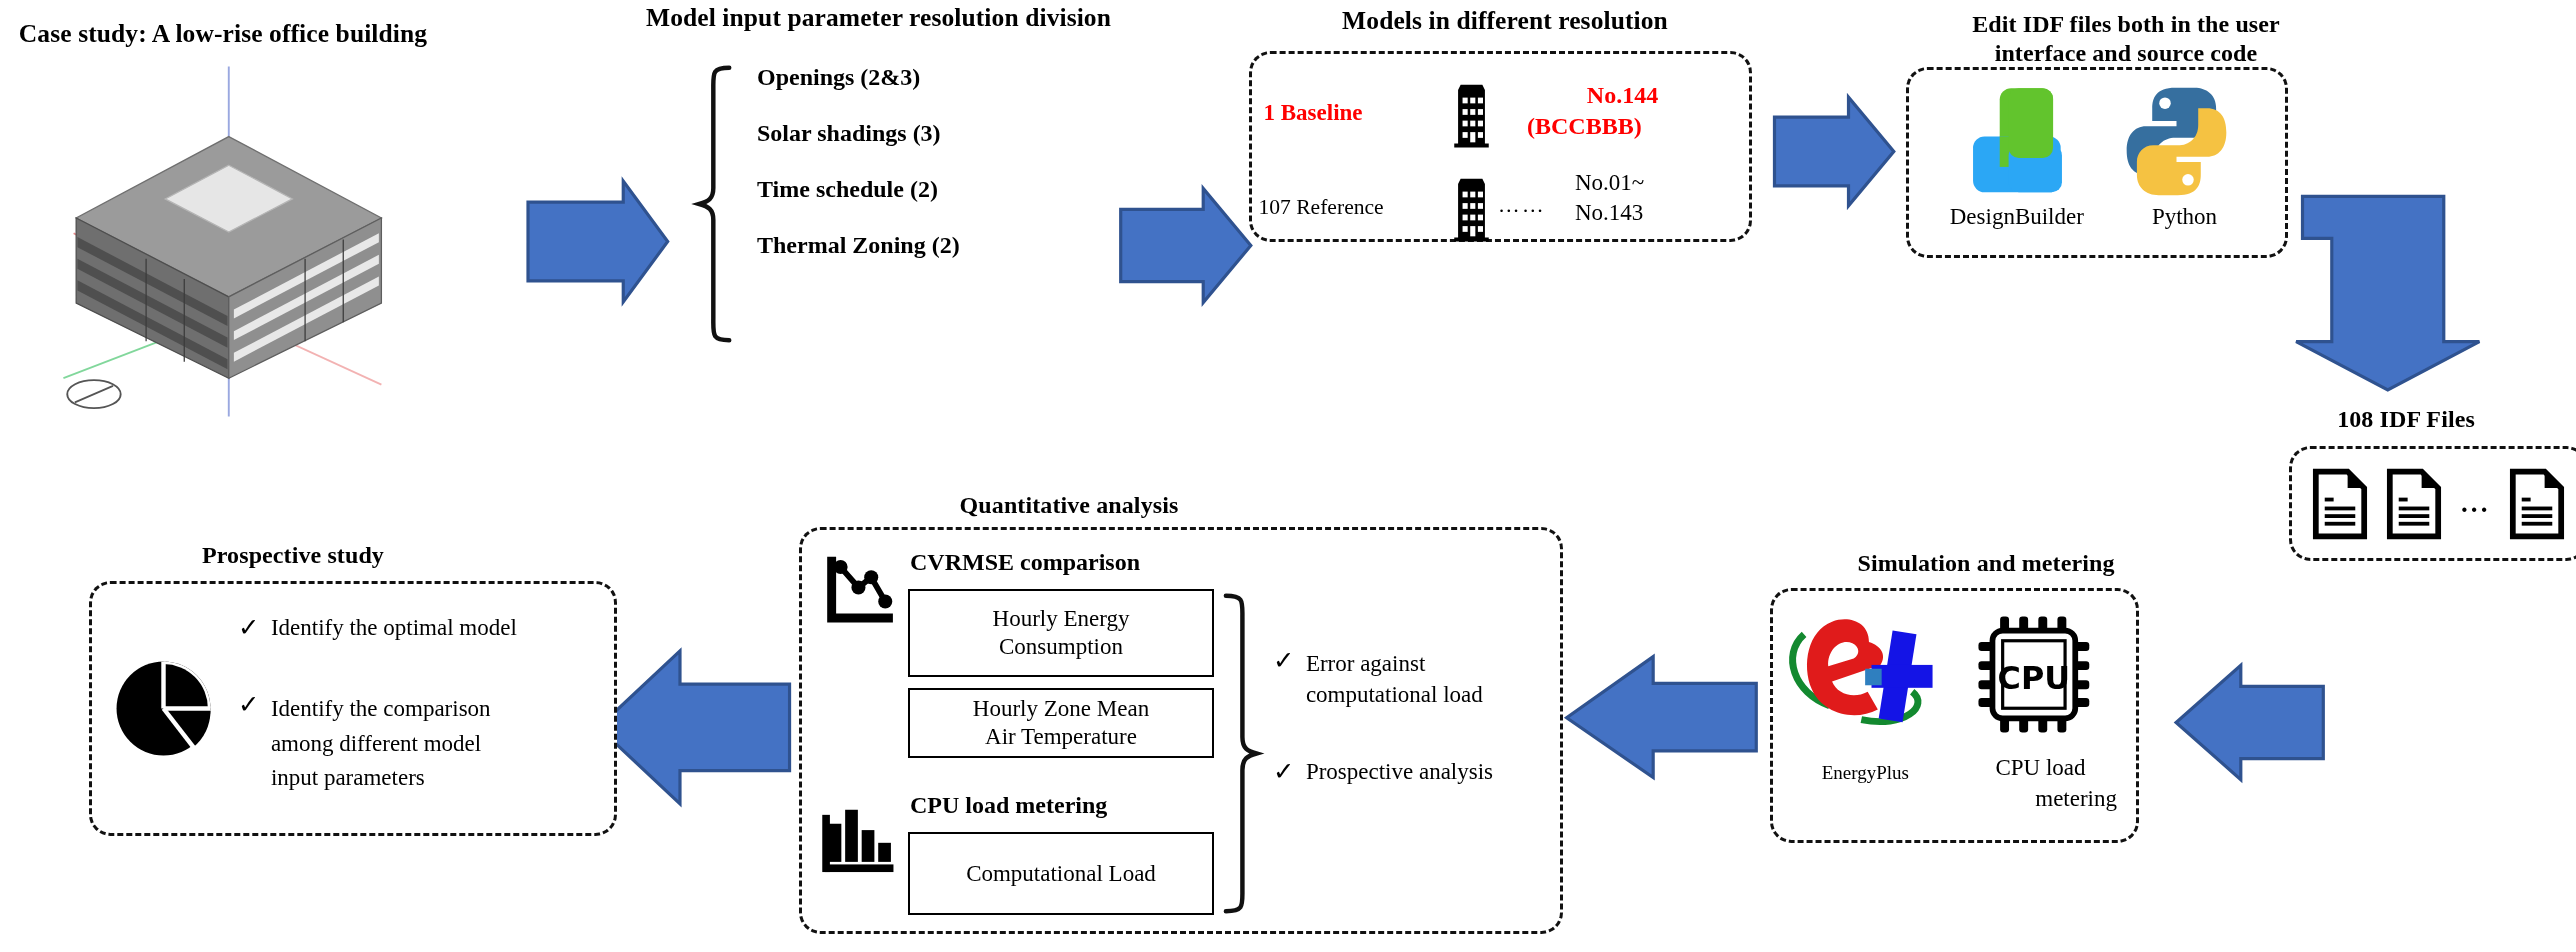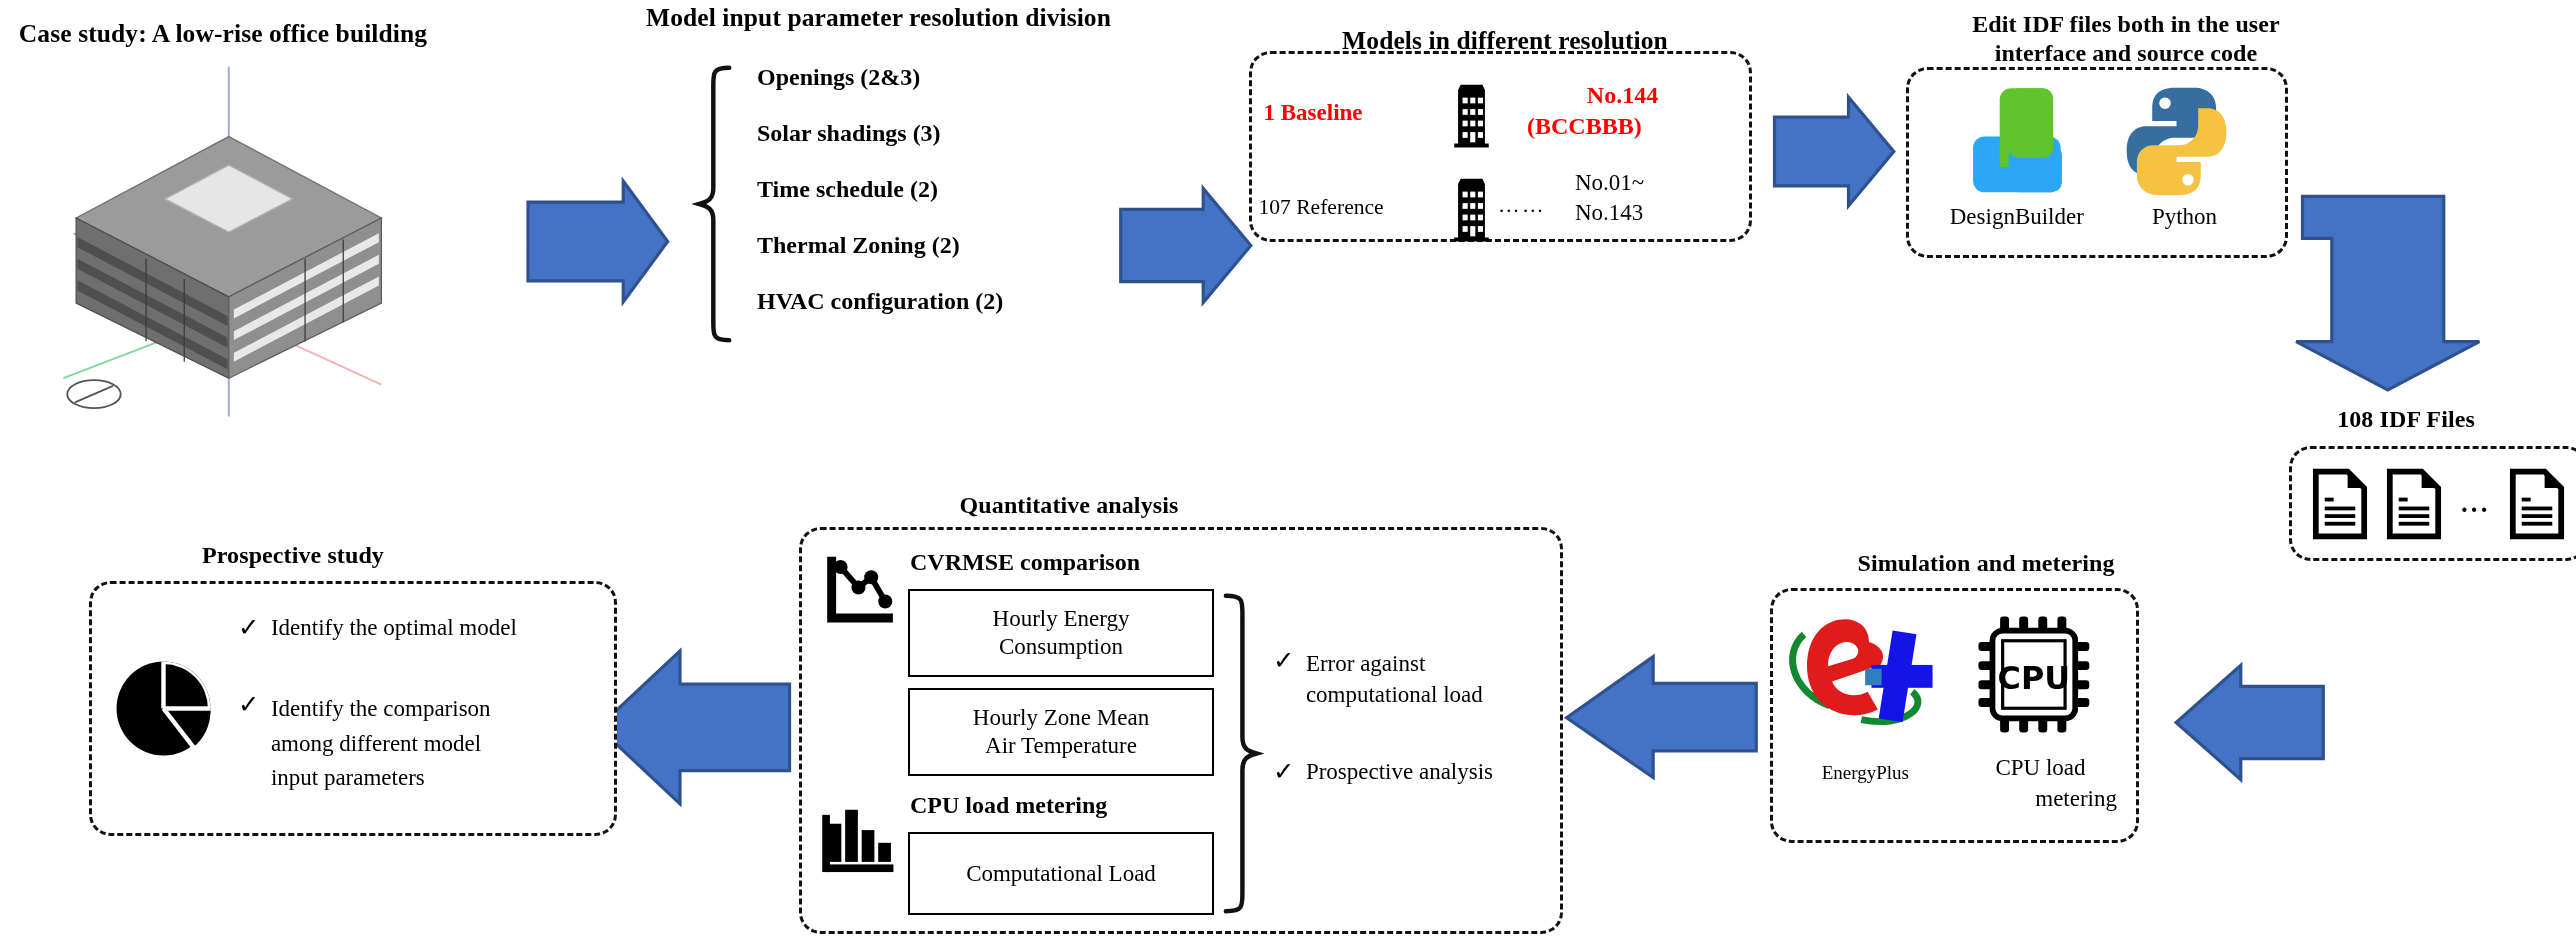--- a/index.html
+++ b/index.html
@@ -71,30 +71,29 @@
   <svg width="45" height="280" viewBox="0 0 70 440">
     <path d="M55 6 C 28 6 30 14 30 40 L30 195 C30 212 22 216 8 220 C22 224 30 228 30 245 L30 400 C30 426 28 434 55 434" fill="none" stroke="#111" stroke-width="7" stroke-linecap="round"></path>
   </svg>
 </div>
 
 <div class="abs" style="left:757px;top:64px;width:356px;">
   <div class="bold" style="font-size:24px;height:56px;">Openings (2&amp;3)</div>
   <div class="bold" style="font-size:24px;height:56px;">Solar shadings (3)</div>
   <div class="bold" style="font-size:24px;height:56px;">Time schedule (2)</div>
   <div class="bold" style="font-size:24px;height:56px;">Thermal Zoning (2)</div>
-  <div class="bold" style="font-size:24px;height:56px;">HVAC configuration (2)</div>
 </div>
 
 <div class="abs" style="left:1108px;top:185px;width:146px;height:121px;">
   <svg width="146" height="121" viewBox="0 0 230 190">
     <polygon points="20,38 150,38 150,5 225,95 150,185 150,152 20,152" fill="#4472C4" stroke="#2F528F" stroke-width="5"></polygon>
   </svg>
 </div>
 
-<div class="abs ttl" style="left:1257px;top:26px;width:496px;font-size:25.5px;">Models in different resolution</div>
+<div class="abs ttl" style="left:1257px;top:6px;width:496px;font-size:25.5px;">Models in different resolution</div>
 
 <div class="abs dashbox" style="left:1249px;top:51px;width:503px;height:191px;">
 
   <div class="abs red" style="left:11.5px;top:46px;width:191px;font-size:23px;text-align:left;">1 Baseline</div>
 
   <div class="abs" style="left:197px;top:27px;">
     <svg width="45" height="69" viewBox="0 0 70 108">
       <path d="M14 14 L18 6 L52 6 L56 14 L56 98 L62 98 L62 104 L8 104 L8 98 L14 98 Z" fill="#000"></path>
       <g fill="#fff">
         <rect x="21" y="26" width="8" height="9"></rect>
@@ -303,21 +302,21 @@
     </svg>
   </div>
 
   <div class="abs bold" style="left:108px;top:19px;width:356px;font-size:24px;text-align:left;">CVRMSE comparison</div>
 
   <div class="abs solidbox" style="left:106px;top:59px;width:306px;height:88px;font-size:23px;flex-direction:column;">
     <span>Hourly Energy</span>
     <span>Consumption</span>
   </div>
 
-  <div class="abs solidbox" style="left:106px;top:158px;width:306px;height:88px;font-size:23px;flex-direction:column;">
+  <div class="abs solidbox" style="left:106px;top:158px;width:306px;height:70px;font-size:23px;flex-direction:column;">
     <span>Hourly Zone Mean</span>
     <span>Air Temperature</span>
   </div>
 
   <div class="abs" style="left:19px;top:272px;">
     <svg width="75" height="74" viewBox="0 0 118 116">
       <g fill="#000">
         <rect x="12" y="34" width="20" height="60"></rect>
         <rect x="38" y="12" width="20" height="82"></rect>
         <rect x="64" y="44" width="20" height="50"></rect>

